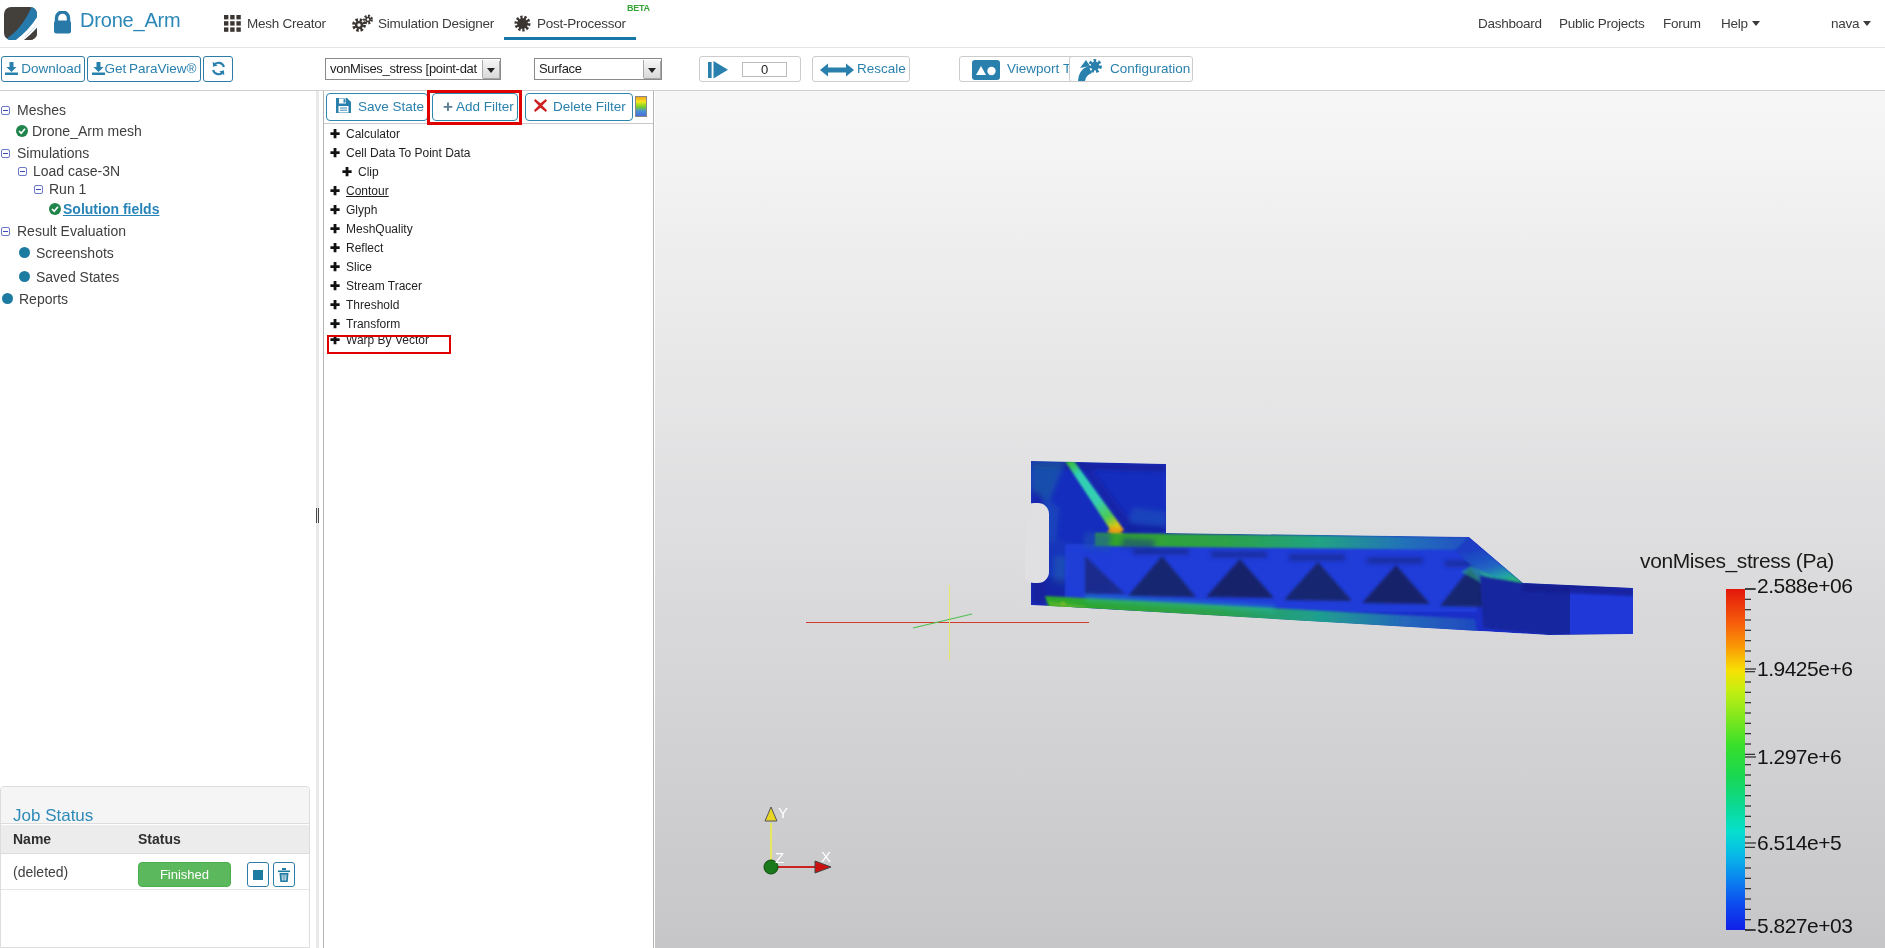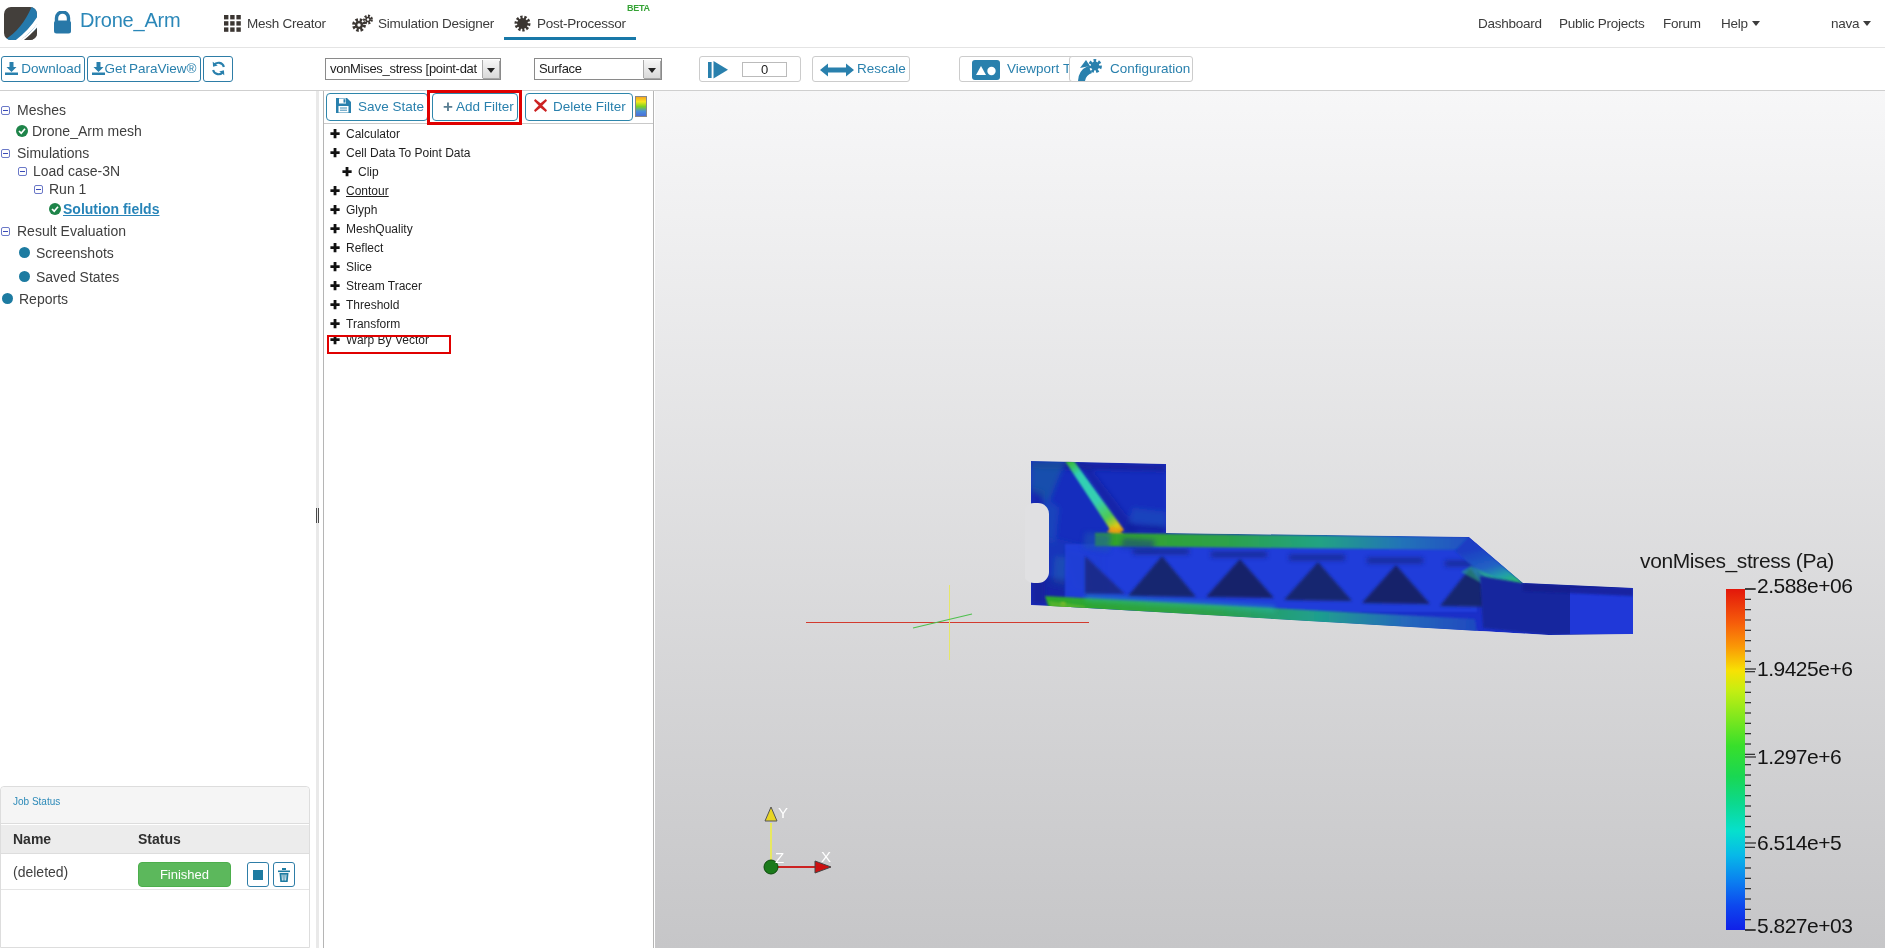--- a/index.html
+++ b/index.html
@@ -31,21 +31,21 @@
 #sidebar { position:absolute; left:0; top:91px; width:316px; height:857px; background:#fff; }
 .trow { position:absolute; font-size:14px; color:#3f3f3f; white-space:nowrap; }
 .minus { position:absolute; width:9px; height:9px; border:1px solid #6b79c8; border-radius:2px; background:#fdfdfd; }
 .minus:after { content:""; position:absolute; left:1px; top:3px; width:5px; height:1px; background:#3a4ab8; }
 .bdot { position:absolute; width:11px; height:11px; border-radius:50%; background:#1d7ba1; }
 .gcheck { position:absolute; width:12px; height:12px; }
 
 
 #jobpanel { position:absolute; left:0px; top:695px; width:310px; height:162px; border:1px solid #ddd; border-radius:4px 4px 0 0; background:#fff; }
 #jobhead { position:absolute; left:0; top:0; width:100%; height:37px; background:#f5f5f5; border-bottom:1px solid #ddd; border-radius:4px 4px 0 0; }
-#jobhead span { position:absolute; left:12px; top:9px; font-size:10px; color:#2d8ab8; }
+#jobhead span { position:absolute; left:12px; top:19px; font-size:17px; color:#2d8ab8; }
 #jobthead { position:absolute; left:0; top:38px; width:100%; height:29px; background:#ececec; border-bottom:1px solid #ddd; }
 #jobthead b { position:absolute; top:6px; font-size:14px; color:#2f2f2f; }
 #jobrow { position:absolute; left:0; top:67px; width:100%; height:36px; border-bottom:1px solid #e5e5e5; }
 #jobrow .nm { position:absolute; left:12px; top:10px; font-size:14px; color:#3f3f3f; }
 #finished { position:absolute; left:137px; top:8px; width:93px; height:25px; background:#5cb85c; border:1px solid #4cae4c; border-radius:4px; color:#fff; font-size:13px; text-align:center; line-height:23px; }
 .jbtn { position:absolute; top:8px; width:22px; height:25px; border:1px solid #2e7da7; border-radius:3px; background:#fff; }
 
 
 #split { position:absolute; left:316px; top:91px; width:3px; height:857px; background:#e9e9e9; }
 

